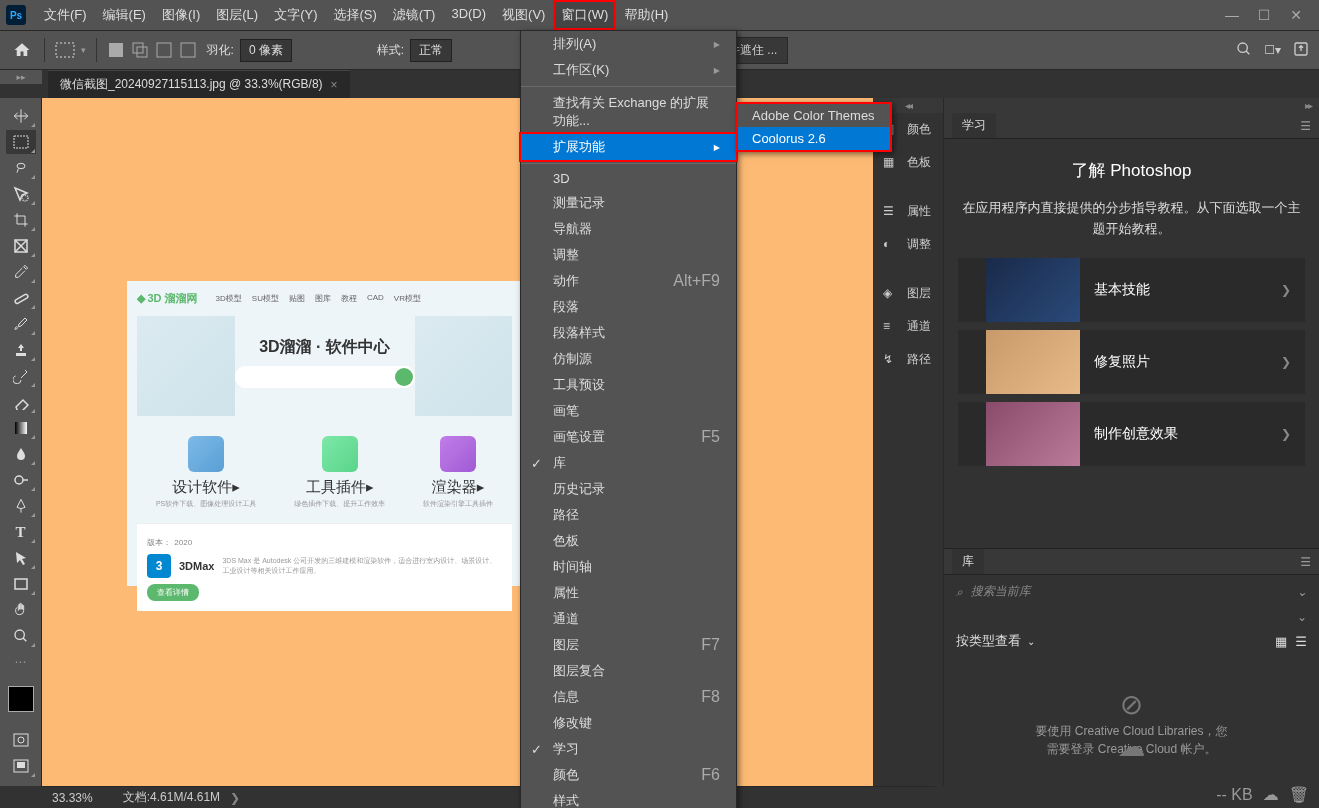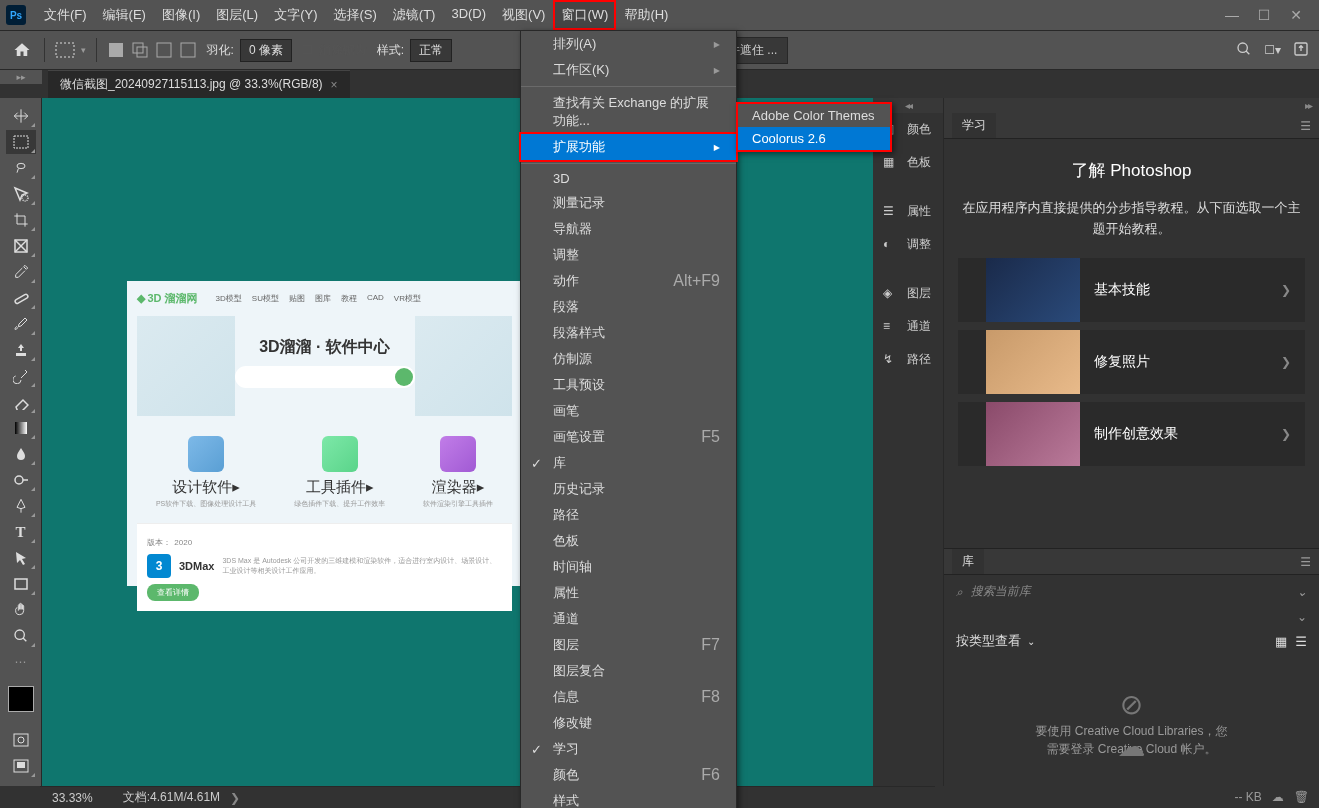--- a/index.html
+++ b/index.html
@@ -29,21 +29,21 @@
 
 
 .main { display: flex; height: calc(808px - 30px - 40px - 28px - 22px); }
 .toolbar { width: 42px; background: #535353; border-right: 1px solid #282828; display: flex; flex-direction: column; align-items: center; padding-top: 6px; gap: 2px; }
 .tool { width: 30px; height: 24px; display: flex; align-items: center; justify-content: center; color: #ddd; cursor: pointer; position: relative; }
 .tool.active { background: #383838; }
 .tool-corner::after { content: ''; position: absolute; bottom: 1px; right: 1px; border: 2px solid transparent; border-right-color: #999; border-bottom-color: #999; }
 .color-swatch { width: 26px; height: 26px; background: #000; border: 1px solid #aaa; margin-top: 6px; position: relative; }
 .color-swatch::after { content: ''; position: absolute; bottom: -6px; right: -6px; width: 22px; height: 22px; background: #fff; border: 1px solid #aaa; z-index: -1; }
 
-.canvas-area { flex: 1; background: #0f766e; display: flex; align-items: center; justify-content: center; position: relative; }
+.canvas-area { flex: 1; background: #fdba74; display: flex; align-items: center; justify-content: center; position: relative; }
 .canvas-image { width: 395px; height: 305px; background: #eef5f9; position: absolute; top: 183px; left: 85px; padding: 10px; }
 .img-header { display: flex; align-items: center; gap: 8px; margin-bottom: 10px; }
 .img-logo { color: #5cb86c; font-weight: bold; font-size: 11px; display: flex; align-items: center; gap: 2px; }
 .img-logo::before { content: '◆'; color: #5cb86c; }
 .img-nav { display: flex; gap: 10px; font-size: 8px; color: #666; margin-left: 10px; }
 .img-body { display: flex; align-items: center; justify-content: space-between; height: 100px; }
 .img-cubes { flex: 1; height: 100%; background: linear-gradient(135deg, #dbeaf0 0%, #cfe3eb 100%); position: relative; }
 .img-center { flex: 1; text-align: center; }
 .img-title { font-size: 16px; font-weight: bold; color: #333; }
 .img-search { width: 180px; height: 22px; background: #fff; border-radius: 11px; margin: 8px auto; position: relative; }
@@ -102,21 +102,21 @@
 .lib-panel { background: #323232; border-top: 1px solid #222; }
 .lib-search { padding: 8px 12px; display: flex; align-items: center; gap: 8px; color: #888; font-style: italic; font-size: 12px; }
 .lib-dropdown { padding: 6px 12px; display: flex; align-items: center; color: #ddd; font-size: 13px; }
 .lib-content { height: 130px; display: flex; flex-direction: column; align-items: center; justify-content: center; color: #999; font-size: 12px; text-align: center; padding: 0 30px; line-height: 1.5; }
 .lib-cloud-icon { width: 40px; height: 26px; margin-bottom: 12px; position: relative; color: #777; font-size: 28px; }
 
 
 .statusbar { height: 22px; background: #323232; border-top: 1px solid #282828; display: flex; align-items: center; padding: 0 12px; color: #ccc; font-size: 12px; position: absolute; bottom: 0; left: 40px; right: 384px; }
 .status-zoom { margin-right: 30px; }
 .status-doc { margin-right: 10px; }
-.status-right-info { position: absolute; bottom: 4px; right: 10px; display: flex; align-items: center; gap: 10px; color: #999; font-size: 12px; }
+.status-right-info { position: absolute; bottom: 4px; right: 10px; display: flex; align-items: center; gap: 10px; color: #999; font-size: 16px; }
 
 .toolbar-expand { width: 12px; background: #535353; display:flex; align-items:center; justify-content:center; color:#999; font-size:9px; }
 .collapse-arrows { text-align:center; color:#888; font-size:10px; padding: 2px 0; background:#383838; letter-spacing: -2px; }
 </style>
 </head>
 <body>
 
 <div class="menubar">
   <div class="ps-logo">Ps</div>
   <div id="menu-items" style="display: flex;">

